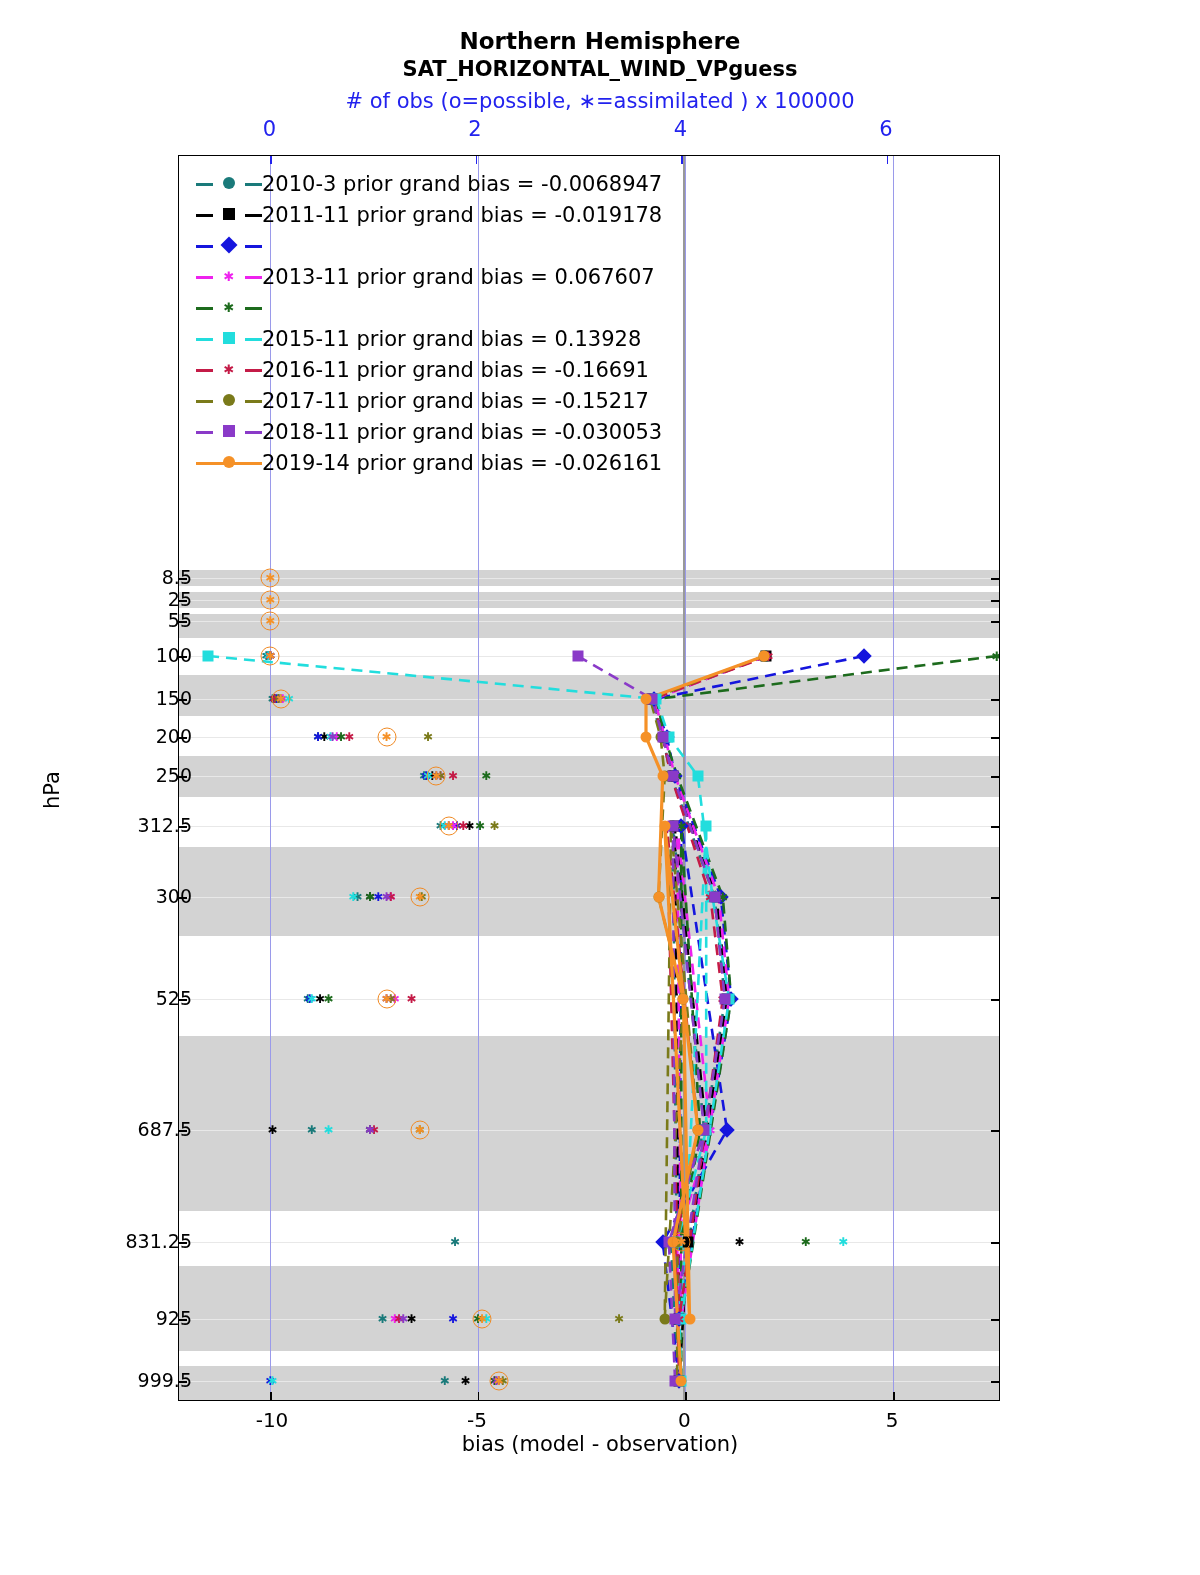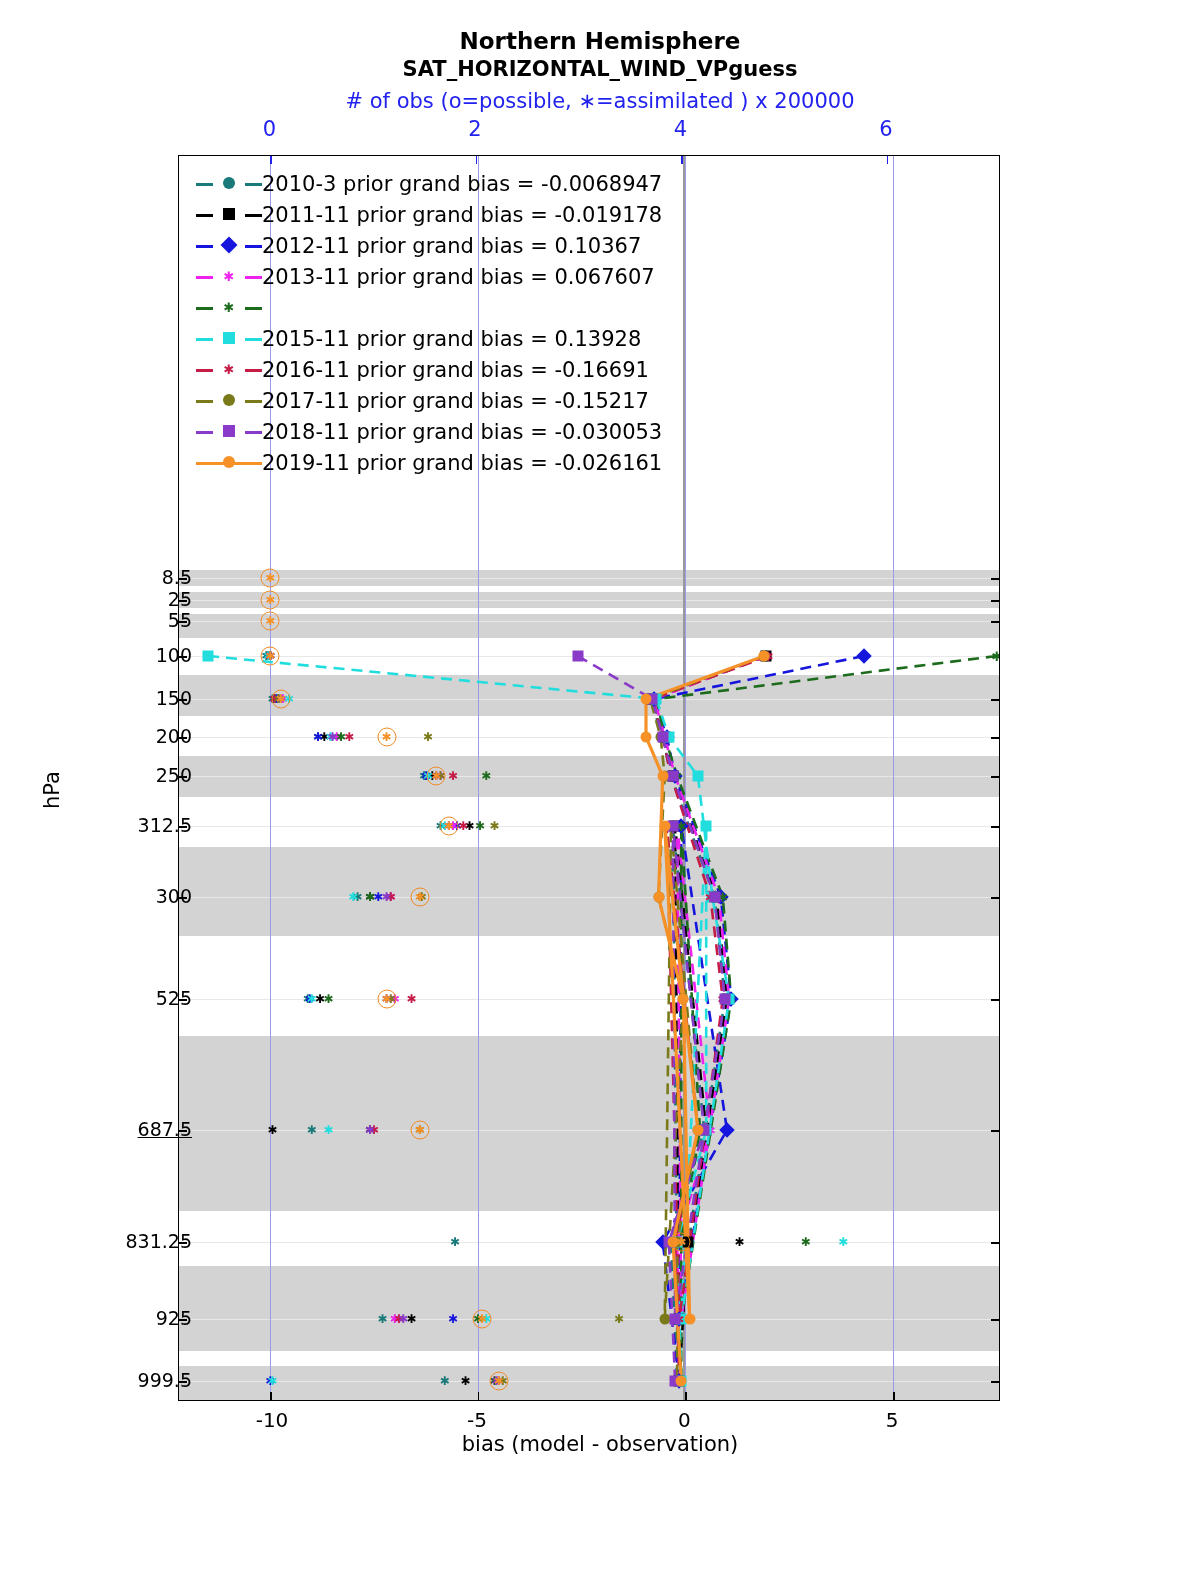--- a/index.html
+++ b/index.html
@@ -48,21 +48,21 @@
   .oc{position:absolute;transform:translate(-50%,-50%);border:1.5px solid #f08a24;border-radius:50%;width:17px;height:17px;}
   .star{position:absolute;transform:translate(-50%,-50%);font-size:15px;line-height:15px;font-family:"DejaVu Sans",sans-serif;}
   svg.lines{position:absolute;left:0;top:0;overflow:visible;}
 </style>
 </head>
 <body>
 
 <div id="root">
   <div class="title1">Northern Hemisphere</div>
   <div class="title2">SAT_HORIZONTAL_WIND_VPguess</div>
-  <div class="toptitle"># of obs (o=possible, ∗=assimilated ) x 200000</div>
+  <div class="toptitle"># of obs (o=possible, ∗=assimilated ) x 100000</div>
 
   <div class="ylabel">hPa</div>
   <div class="xlabel">bias (model - observation)</div>
 
   <div id="plot">
       <div class="band" style="top: 414px; height: 16px;"></div>
       <div class="band" style="top: 436px; height: 16px;"></div>
       <div class="band" style="top: 458px; height: 24px;"></div>
       <div class="band" style="top: 519px; height: 41px;"></div>
       <div class="band" style="top: 600px; height: 41px;"></div>
@@ -380,21 +380,21 @@
       <div class="ytick" style="top: 577px;">8.5</div>
       <div class="ytick" style="top: 599px;">25</div>
       <div class="ytick" style="top: 620px;">55</div>
       <div class="ytick" style="top: 655px;">100</div>
       <div class="ytick" style="top: 698px;">150</div>
       <div class="ytick" style="top: 736px;">200</div>
       <div class="ytick" style="top: 775px;">250</div>
       <div class="ytick" style="top: 825px;">312.5</div>
       <div class="ytick" style="top: 896px;">300</div>
       <div class="ytick" style="top: 998px;">525</div>
-      <div class="ytick" style="top: 1129px; text-decoration: underline;">687.5</div>
+      <div class="ytick" style="top: 1129px;">687.5</div>
       <div class="ytick" style="top: 1241px;">831.25</div>
       <div class="ytick" style="top: 1318px;">925</div>
       <div class="ytick" style="top: 1380px;">999.5</div>
       <div class="xtickb" style="left: 272px;">-10</div>
       <div class="xtickb" style="left: 476.909px;">-5</div>
       <div class="xtickb" style="left: 684.485px;">0</div>
       <div class="xtickb" style="left: 892.061px;">5</div>
       <div class="xtickt" style="left: 269.333px;">0</div>
       <div class="xtickt" style="left: 474.833px;">2</div>
       <div class="xtickt" style="left: 680.333px;">4</div>
@@ -423,21 +423,20 @@
         <div class="lg-text">2011-11 prior grand bias = -0.019178</div>
       </div>
       <div class="lg-row">
         <div class="lg-sample">
           <div class="lg-dashL" style="background: rgb(21, 21, 221);"></div>
           <div class="lg-dashR" style="background: rgb(21, 21, 221);"></div>
           <div class="lg-mk">
             <div class="mk" style="width: 12px; height: 12px; background: rgb(21, 21, 221); transform: translate(-50%, -50%) rotate(45deg); left: 6px; top: 6px;"></div>
           </div>
         </div>
-        <div class="lg-text">2012-11 prior grand bias = 0.10367</div>
       </div>
       <div class="lg-row">
         <div class="lg-sample">
           <div class="lg-dashL" style="background: rgb(238, 34, 238);"></div>
           <div class="lg-dashR" style="background: rgb(238, 34, 238);"></div>
           <div class="lg-mk">
             <div class="star" style="color: rgb(238, 34, 238); font-size: 13px; left: 6px; top: 6px;">✱</div>
           </div>
         </div>
         <div class="lg-text">2013-11 prior grand bias = 0.067607</div>
@@ -491,16 +490,16 @@
         </div>
         <div class="lg-text">2018-11 prior grand bias = -0.030053</div>
       </div>
       <div class="lg-row">
         <div class="lg-sample">
           <div class="lg-solid" style="background: rgb(245, 145, 39);"></div>
           <div class="lg-mk">
             <div class="mk mk-circ" style="width: 12px; height: 12px; background: rgb(245, 145, 39); left: 6px; top: 6px;"></div>
           </div>
         </div>
-        <div class="lg-text">2019-11 prior grand bias = -0.026161</div>
+        <div class="lg-text">2019-14 prior grand bias = -0.026161</div>
       </div>
     </div>
 </div>
 
 </body></html>

